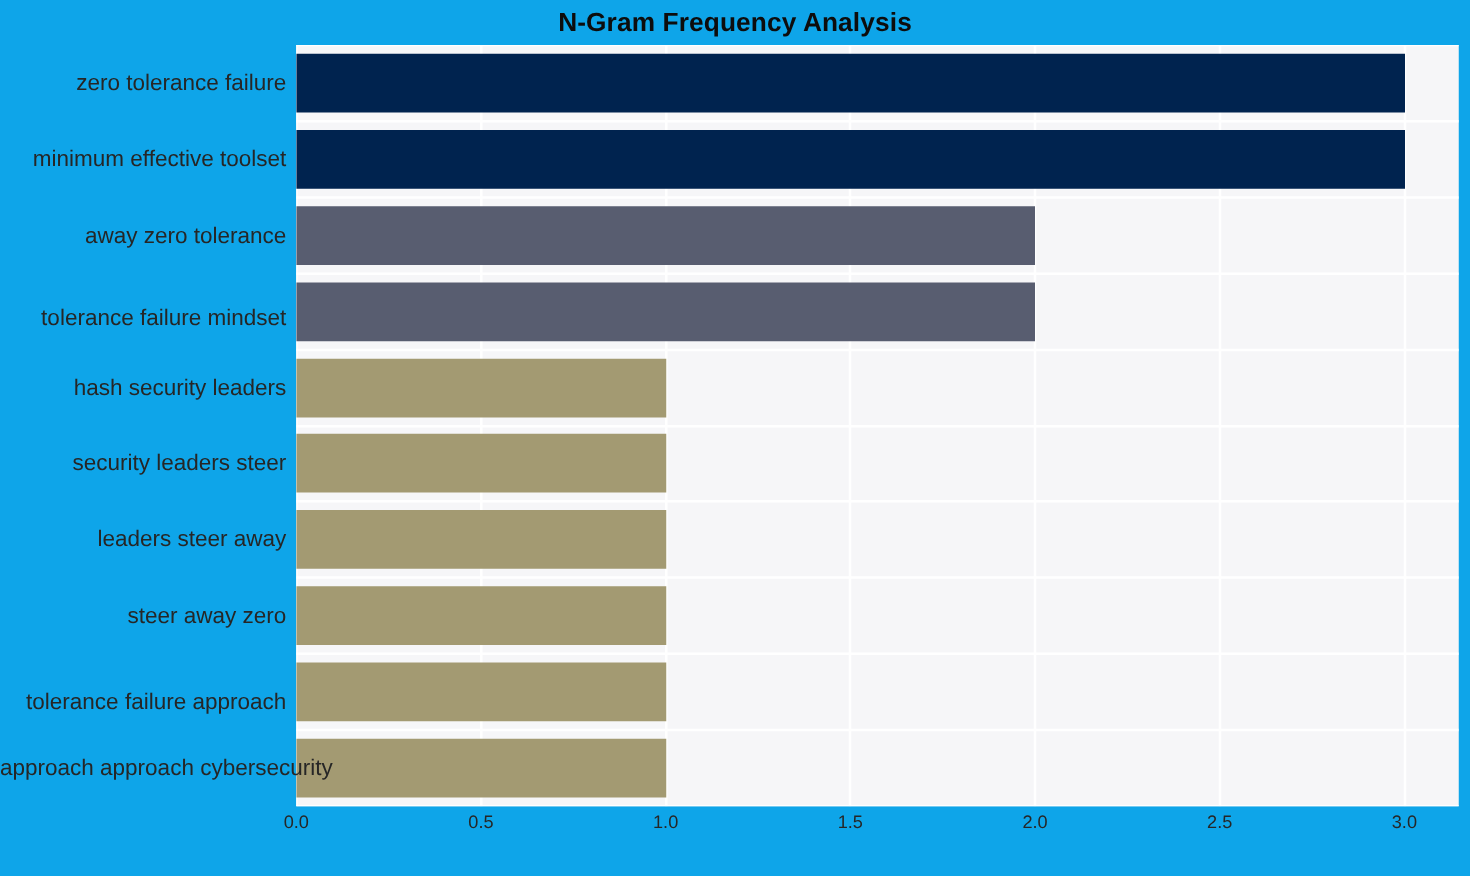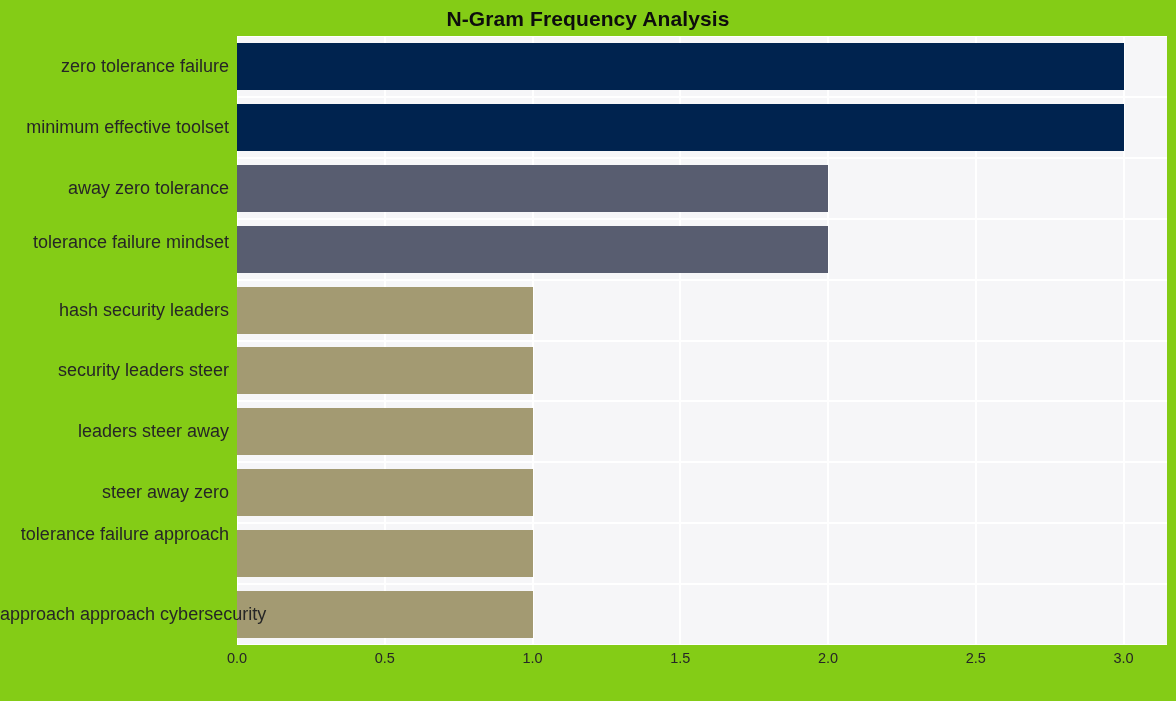--- a/index.html
+++ b/index.html
@@ -13,21 +13,21 @@
     font-family: "Liberation Sans", sans-serif;
     overflow: hidden;
     position: relative;
   }
 
   #chart-root {
     position: absolute;
     left: 0; top: 0;
     width: 1176px;
     height: 701px;
-    background: #84cc16;
+    background: #0ea5e9;
   }
 
   
   #chart-title {
     position: absolute;
     left: 0;
     top: 6px;
     width: 1176px;
     text-align: center;
     font-size: 21px;
@@ -160,26 +160,26 @@
         <div class="bar" title="steer away zero: 1" style="width: 295.5px; top: 433.25px; background: rgb(163, 154, 114);"></div>
         <div class="bar" title="tolerance failure approach: 1" style="width: 295.5px; top: 494.15px; background: rgb(163, 154, 114);"></div>
         <div class="bar" title="failure approach cybersecurity: 1" style="width: 295.5px; top: 555.05px; background: rgb(163, 154, 114);"></div>
       </div>
   </div>
 
   <div id="y-axis-labels">
       <div class="y-tick-label" style="top: 6.95px;">zero tolerance failure</div>
       <div class="y-tick-label" style="top: 67.85px;">minimum effective toolset</div>
       <div class="y-tick-label" style="top: 128.75px;">away zero tolerance</div>
-      <div class="y-tick-label" style="top: 183px;">tolerance failure mindset</div>
+      <div class="y-tick-label" style="top: 195px;">tolerance failure mindset</div>
       <div class="y-tick-label" style="top: 250.55px;">hash security leaders</div>
       <div class="y-tick-label" style="top: 311.45px;">security leaders steer</div>
       <div class="y-tick-label" style="top: 372.35px;">leaders steer away</div>
       <div class="y-tick-label" style="top: 433.25px;">steer away zero</div>
-      <div class="y-tick-label" style="top: 475px;">tolerance failure approach</div>
+      <div class="y-tick-label" style="top: 502px;">tolerance failure approach</div>
       <div class="y-tick-label" style="top: 555.05px;">approach approach cybersecurity</div>
     </div>
 
   <div id="x-axis-labels">
       <div class="x-tick-label" style="left: 0px;">0.0</div>
       <div class="x-tick-label" style="left: 147.75px;">0.5</div>
       <div class="x-tick-label" style="left: 295.5px;">1.0</div>
       <div class="x-tick-label" style="left: 443.25px;">1.5</div>
       <div class="x-tick-label" style="left: 591px;">2.0</div>
       <div class="x-tick-label" style="left: 738.75px;">2.5</div>

